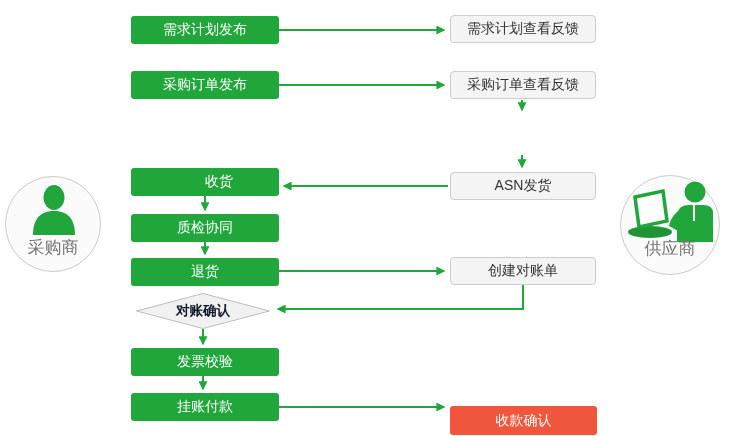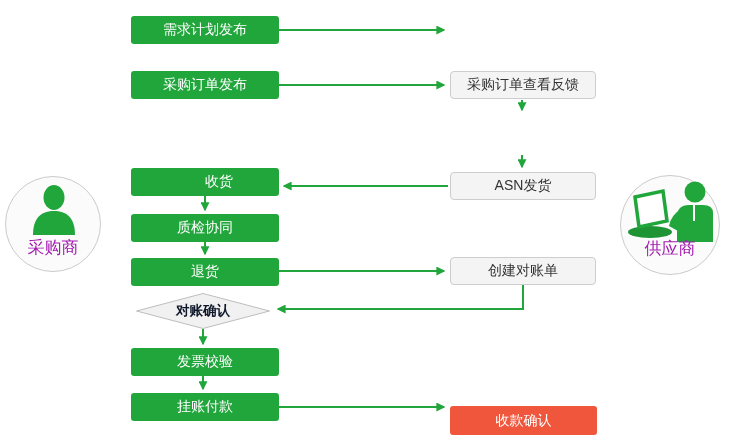--- a/index.html
+++ b/index.html
@@ -18,21 +18,21 @@
   .diamond{position:absolute;z-index:2;}
   .diamond svg{position:absolute;left:0;top:0;}
   .diamond .dlabel{position:absolute;left:0;top:0;width:100%;height:100%;
         display:flex;align-items:center;justify-content:center;font-size:13.5px;}
   .diamond-green .dlabel{color:#ffffff;}
   .diamond-gray .dlabel{color:#0f172a;font-weight:bold;}
 
   .actor{position:absolute;border-radius:50%;background:#FBFBFB;
          border:1px solid #CBCBCB;box-sizing:border-box;z-index:2;}
   .actor .alabel{position:absolute;width:100%;text-align:center;
-         font-size:17px;color:#a21caf;}
+         font-size:17px;color:#737373;}
   .actor svg{position:absolute;}
 </style>
 </head>
 <body>
 
 <div class="canvas">
 
   <svg class="connectors" width="731" height="436">
     <defs>
       <marker id="ah" viewBox="0 0 10 10" refX="8.5" refY="5" markerWidth="4.5" markerHeight="4.5" orient="auto">
@@ -63,20 +63,21 @@
   <div class="node gbox" style="left:131px;top:348px;">发票校验</div>
   <div class="node gbox" style="left:131px;top:393px;">挂账付款</div>
 
   <div class="diamond diamond-gray" style="left:136px;top:293px;width:134px;height:36px;">
     <svg width="134" height="36" viewBox="0 0 134 36">
       <polygon points="67,0.5 133.5,18 67,35.5 0.5,18" fill="#F1F1F1" stroke="#BDBDBD" stroke-width="1"></polygon>
     </svg>
     <span class="dlabel">对账确认</span>
   </div>
 
+  <div class="node wbox" style="left:450px;top:15px;">需求计划查看反馈</div>
   <div class="node wbox" style="left:450px;top:71px;">采购订单查看反馈</div>
   <div class="node wbox" style="left:450px;top:172px;">ASN发货</div>
   <div class="node wbox" style="left:450px;top:257px;">创建对账单</div>
 
 
   <div class="node rbox" style="left:450px;top:393px;">收款确认</div>
 
   <div class="actor" style="left:5px;top:176px;width:96px;height:96px;">
     <svg style="left:26px;top:7px;" width="44" height="52" viewBox="0 0 44 52">
       <ellipse cx="22" cy="13.5" rx="10.5" ry="12.5" fill="#21A63C"></ellipse>

